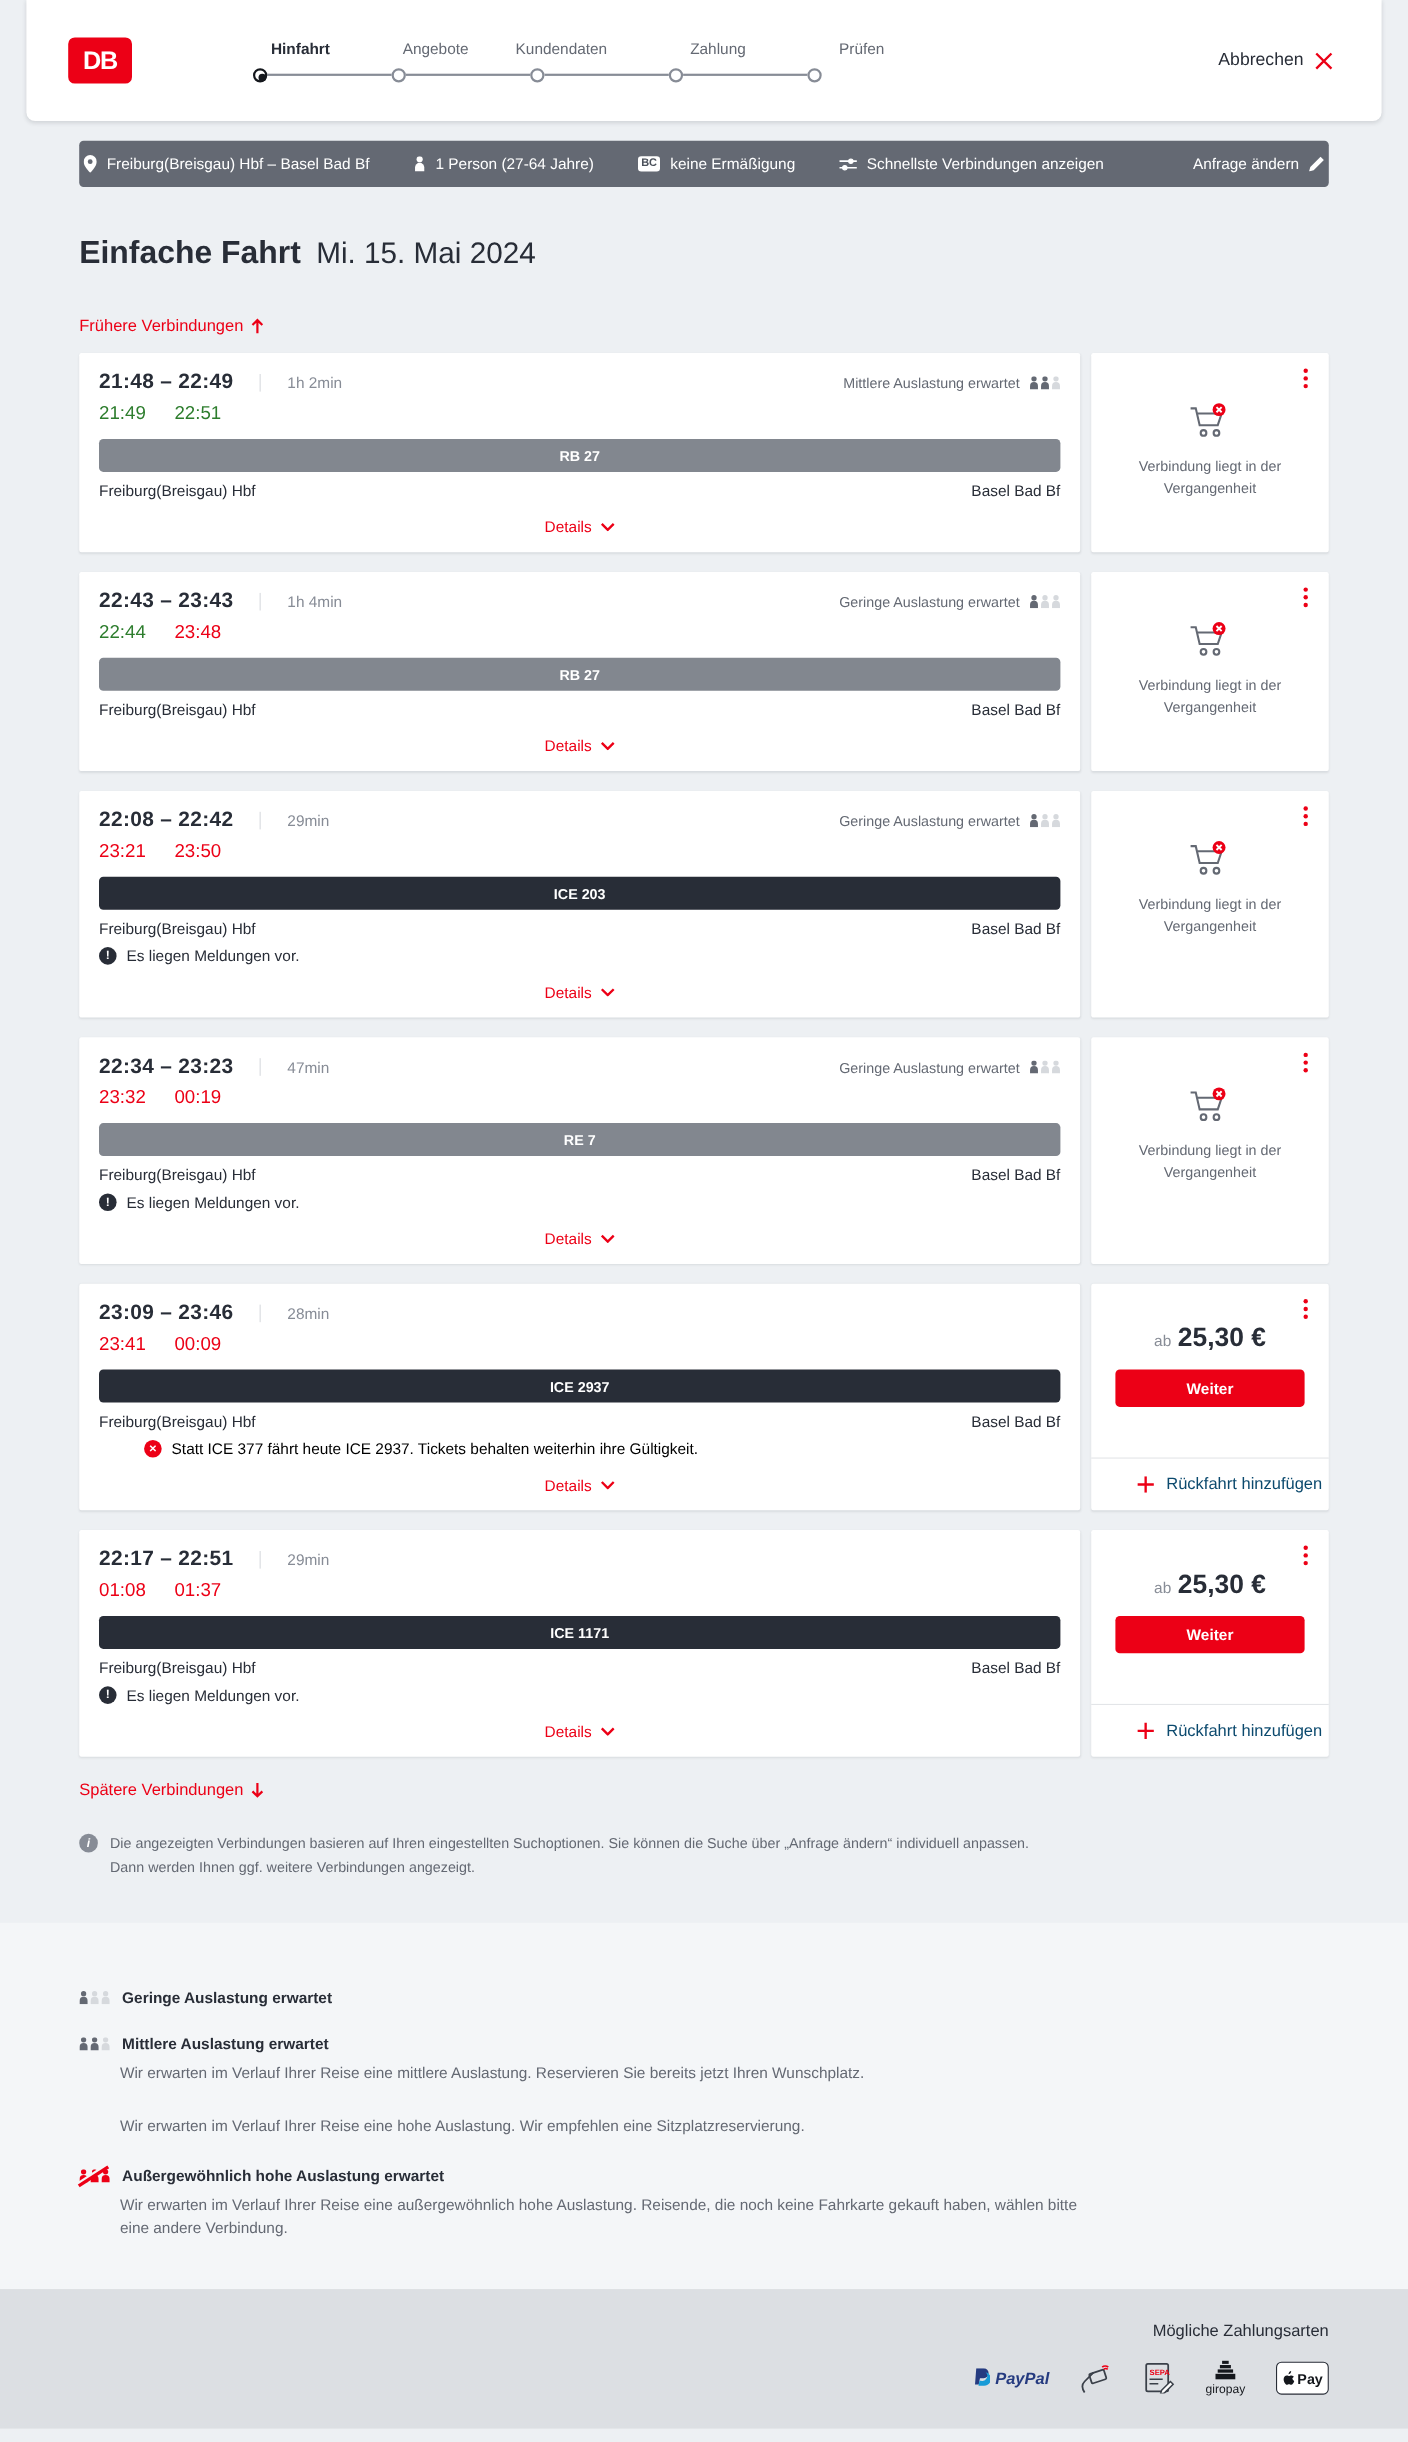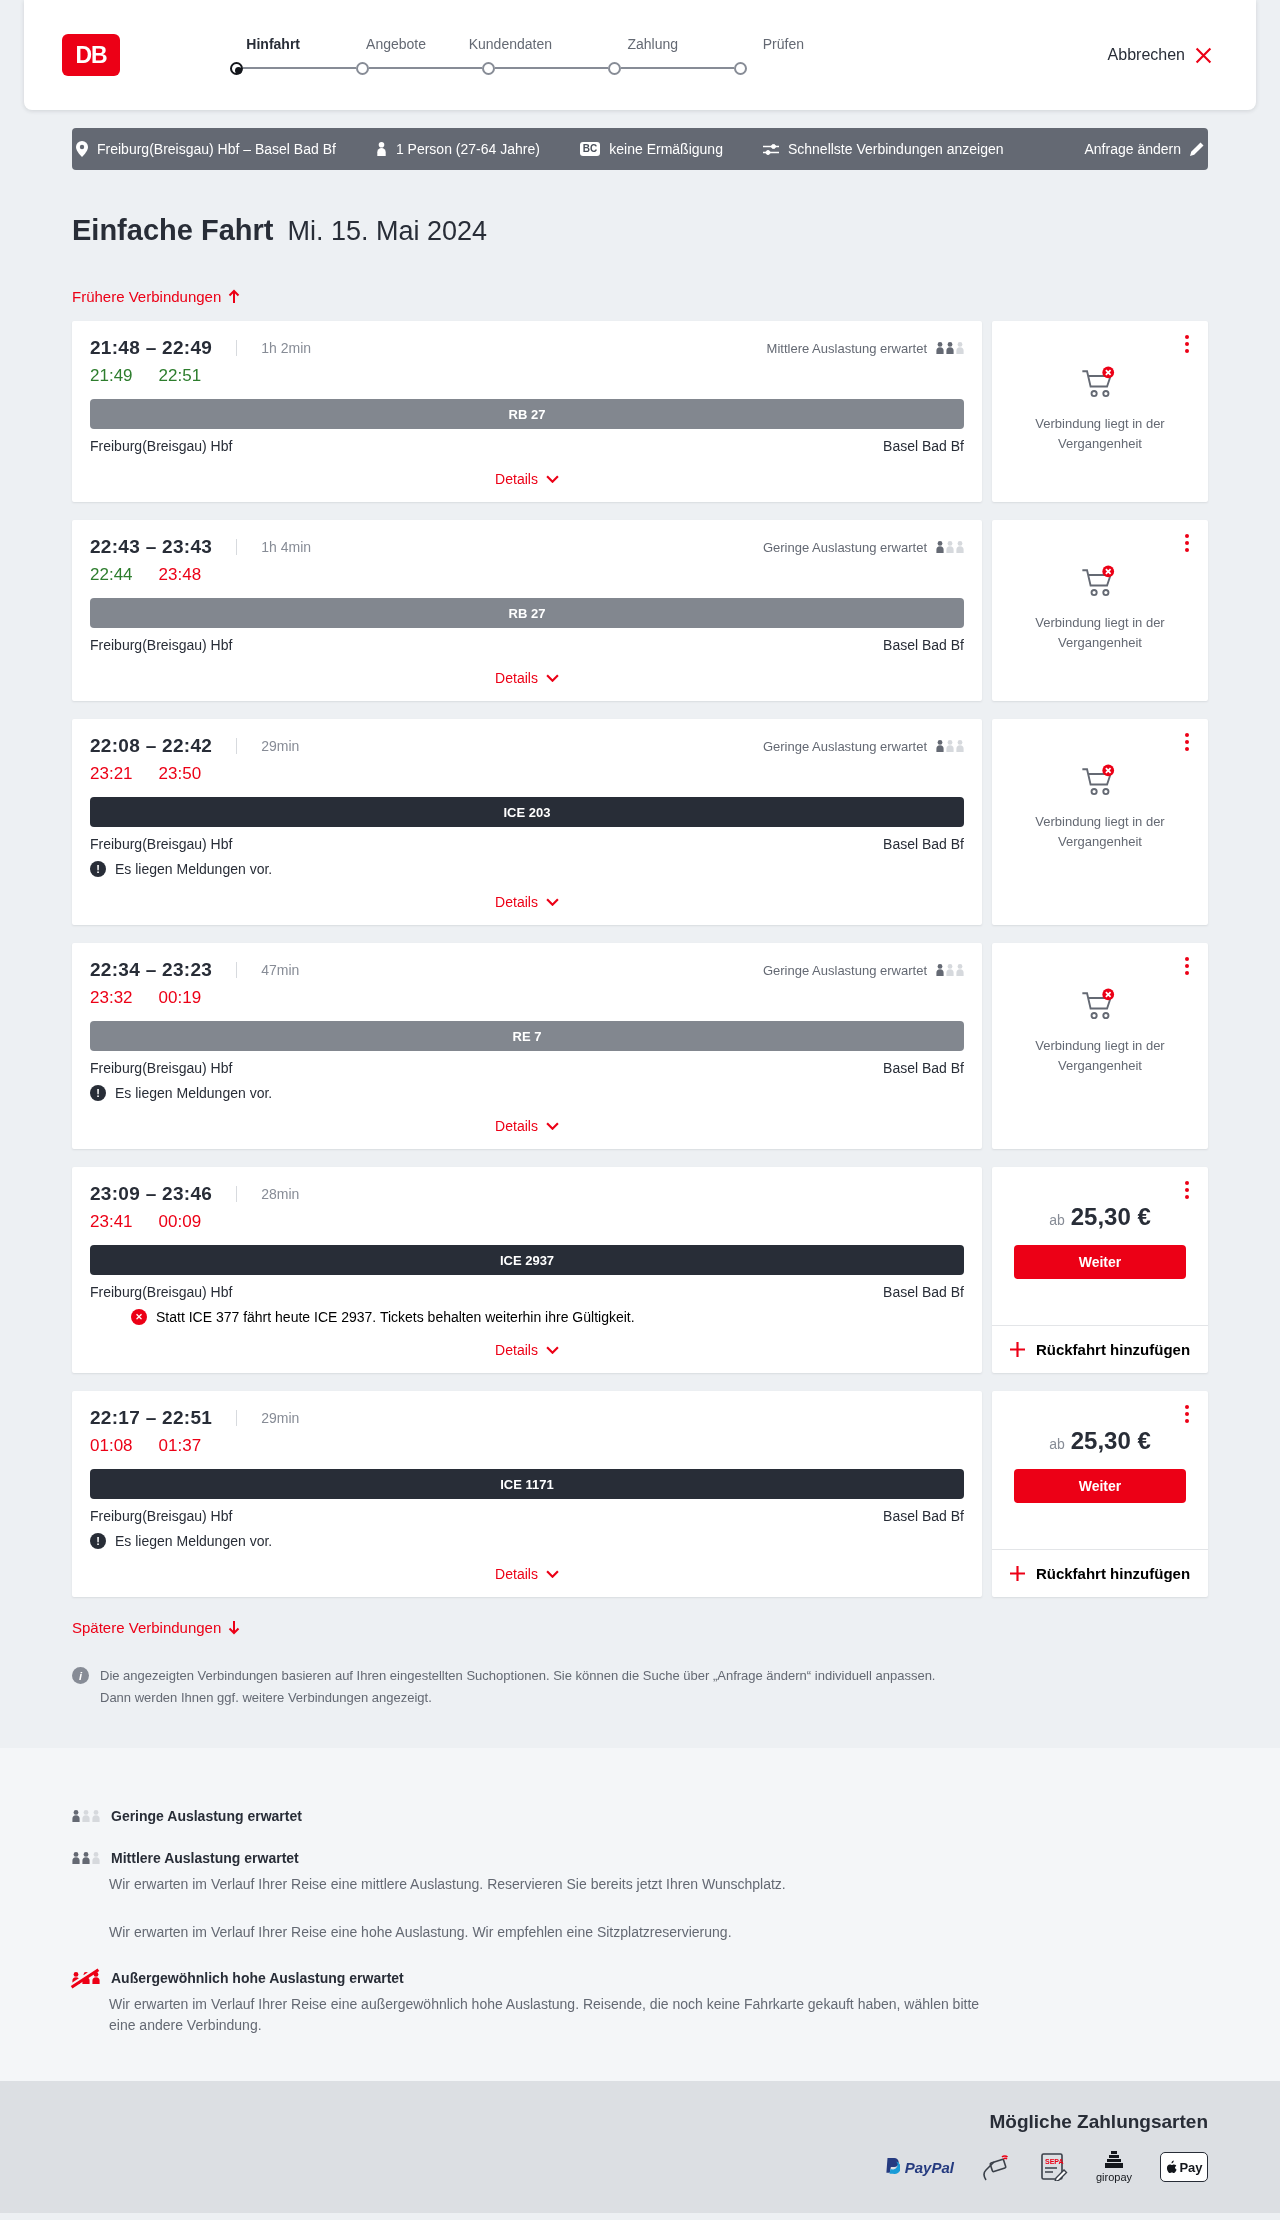--- a/index.html
+++ b/index.html
@@ -119,23 +119,23 @@
   .price-line { display:flex; align-items:baseline; gap:6px; }
   .price-prefix { color:#878c96; font-size:14px; }
   .price-value { font-size:24px; font-weight:bold; }
   .weiter-btn {
     margin-top:14px; width:172px; height:34px; background:#ec0016; color:#fff;
     border:none; border-radius:4px; font-family:inherit; font-weight:bold;
     font-size:14px; cursor:pointer;
   }
   .offer-bottom {
     border-top:1px solid #e3e5e8; height:48px; display:flex; align-items:center;
-    justify-content:center; gap:11px; font-size:15px; background:none; width:100%;
+    justify-content:flex-end; gap:11px; font-size:15px; background:none; width:100%;
     border-left:none; border-right:none; border-bottom:none; font-family:inherit;
-    color:#000000; cursor:pointer;font-weight:bold;
+    color:#0c4a6e; cursor:pointer;
   }
   
   .pgroup { display:inline-flex; gap:2px; align-items:flex-end; position:relative; }
   .pgroup svg { fill:#d6d9dd; }
   .pgroup.occ-1 svg.p1 { fill:#646973; }
   .pgroup.occ-2 svg.p1, .pgroup.occ-2 svg.p2 { fill:#646973; }
   .pgroup.occ-3 svg { fill:#f07d02; }
   .pgroup.occ-4 svg { fill:#ec0016; }
   .pgroup.occ-4::after {
     content:""; position:absolute; left:-3px; top:5px; width:32px; height:3px;
@@ -149,21 +149,21 @@
   }
   .note-icon::before { content:"i"; }
   
   .legend { background:#f4f6f8; padding:34px 72px 44px; }
   .legend-title { font-size:19px; color:#646973; font-weight:normal; margin:0; }
   .legend-item { margin-top:26px; }
   .legend-head { display:flex; align-items:center; gap:11px; font-size:14px; font-weight:bold; }
   .legend-desc { margin:8px 0 0 37px; color:#646973; font-size:14px; line-height:1.55; max-width:880px; }
   
   .payments { background:#dcdfe3; padding:30px 72px 30px; text-align:right; }
-  .pay-title { font-size:19px; font-weight:bold; margin:0; }
+  .pay-title { font-size:15px; font-weight:normal; margin:0; }
   .pay-row { margin-top:18px; display:flex; justify-content:flex-end; align-items:center; gap:28px; }
   .pay-item { display:flex; align-items:center; gap:5px; }
   .pp-word { font-size:15px; font-weight:bold; font-style:italic; color:#253b80; }
   .giropay { display:flex; flex-direction:column; align-items:center; gap:2px; }
   .giro-word { font-size:11px; color:#14171c; }
   .applepay {
     width:48px; height:30px; border:1.5px solid #282d37; border-radius:5px; background:#fff;
     display:flex; align-items:center; justify-content:center; gap:2px;
   }
   .applepay span { font-size:13px; font-weight:bold; color:#14171c; }

